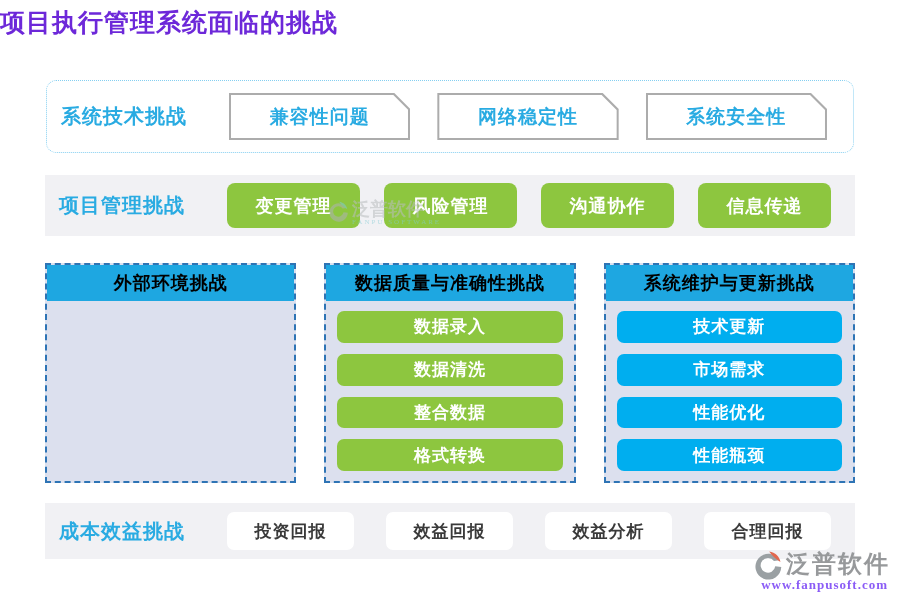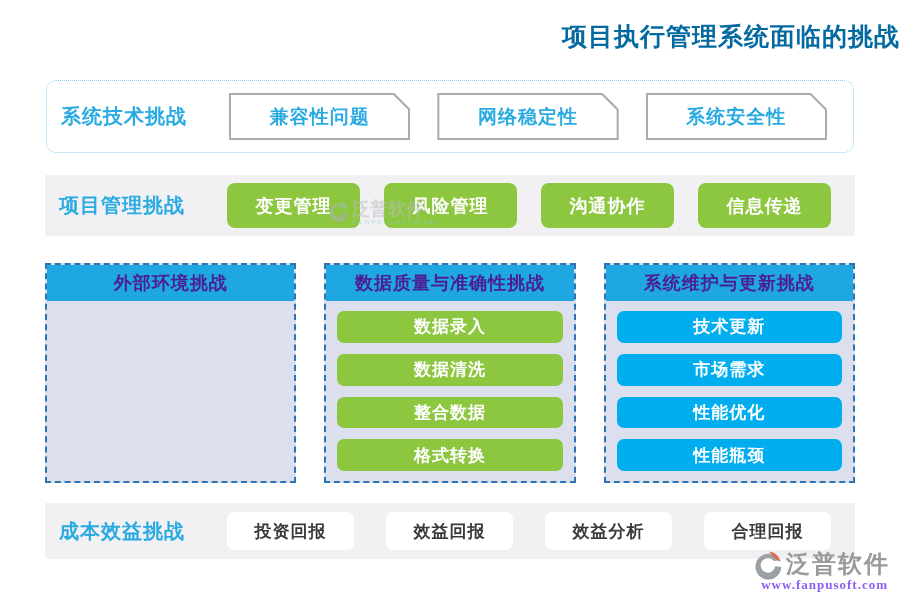--- a/index.html
+++ b/index.html
@@ -2,22 +2,22 @@
 <html><head>
 <meta charset="utf-8">
 <style>
   html,body{margin:0;padding:0;background:#fff;}
   .stage{
     position:relative;width:900px;height:600px;background:#fff;overflow:hidden;
     font-family:"Liberation Serif","DejaVu Serif",serif;
   }
   
   .title{
-    position:absolute;top:20px;left:0;width:100%;text-align:right;
-    font-size:25px;font-weight:bold;color:#0369a1;letter-spacing:1px;
+    position:absolute;top:6px;left:0;width:100%;text-align:left;
+    font-size:25px;font-weight:bold;color:#6d28d9;letter-spacing:1px;
   }
   
   .sec-tech{
     position:absolute;left:46px;top:80px;width:806px;height:71px;
     border:1px dotted #85cff1;border-radius:10px;
     display:flex;align-items:center;
   }
   .sec-label{
     width:168px;padding-left:14px;flex:none;
     font-size:20px;font-weight:bold;color:#29abe2;letter-spacing:1px;
@@ -48,21 +48,21 @@
   .btn-green{height:45px;background:#8dc63f;border-radius:8px;color:#fff;font-size:18px;}
   .btn-white{height:38px;background:#fff;border-radius:7px;color:#3a3a3a;font-size:17px;}
   .bar-cost .bar-buttons{gap:32px;margin-right:24px;}
   
   .cols{
     position:absolute;left:45px;top:263px;width:810px;height:220px;
     display:grid;grid-template-columns:1fr 1fr 1fr;gap:28px;
   }
   .col{border:2px dashed #2e74b5;display:flex;flex-direction:column;background:#dce0ee;}
   .col-header{
-    height:36px;flex:none;background:#1ea7e1;color:#4c1d95;
+    height:36px;flex:none;background:#1ea7e1;color:#000000;
     font-size:18px;font-weight:bold;letter-spacing:1px;
     display:flex;align-items:center;justify-content:center;
   }
   .col-body{flex:1;display:flex;flex-direction:column;gap:11px;padding:10px 11px;}
   .col-item{
     flex:1;border-radius:7px;color:#fff;font-weight:bold;font-size:17px;
     letter-spacing:1px;display:flex;align-items:center;justify-content:center;
   }
   .accent-green{background:#8dc63f;}
   .accent-blue{background:#00aeef;}

